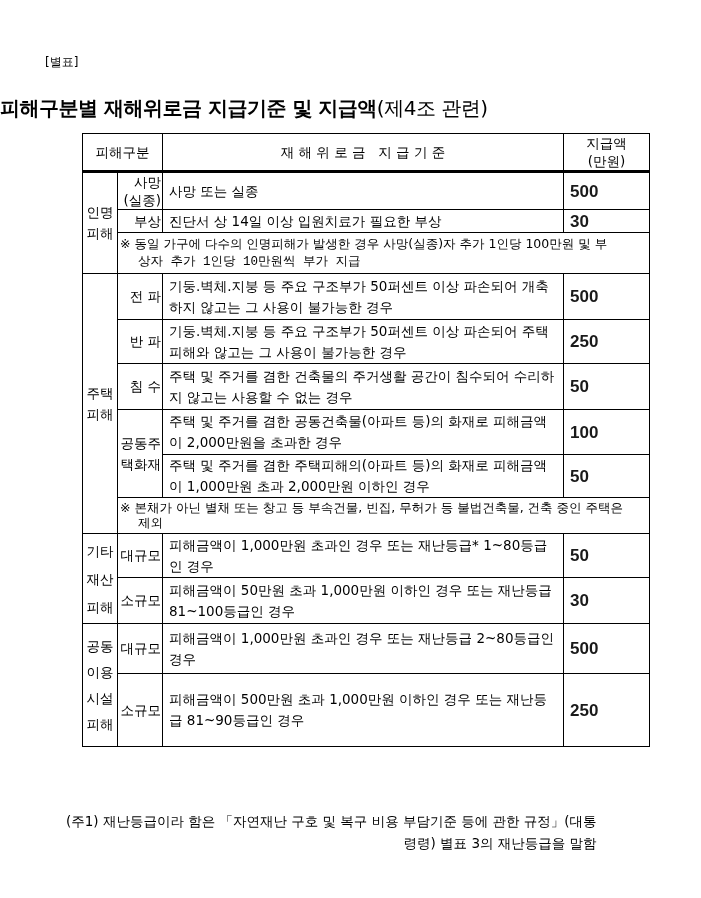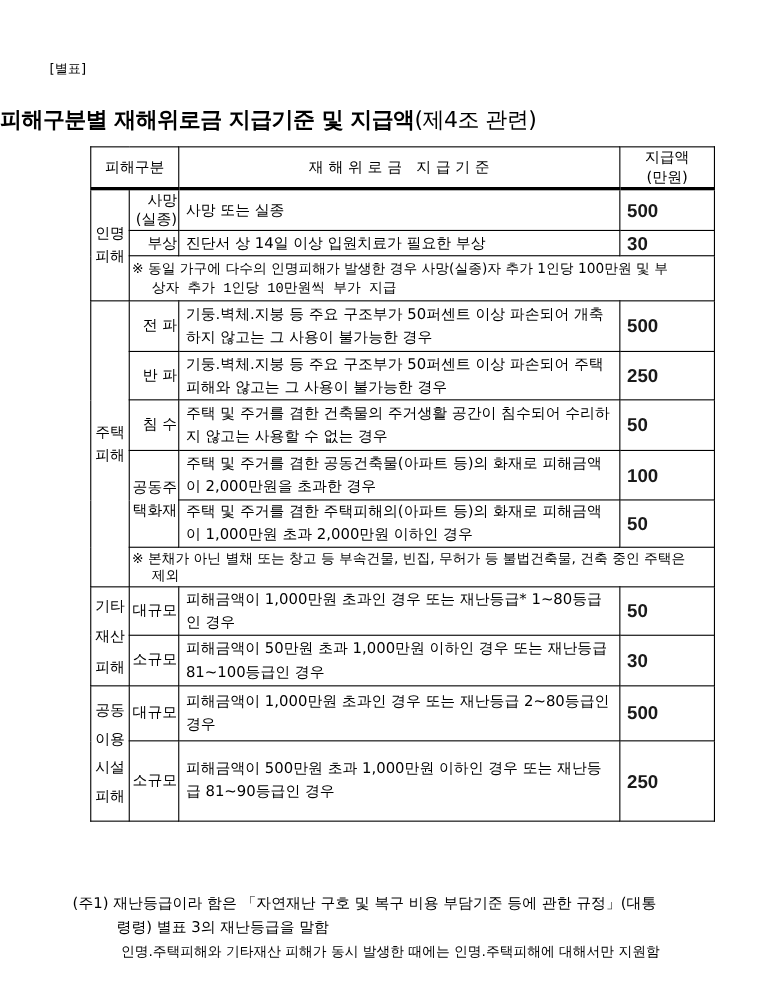--- a/index.html
+++ b/index.html
@@ -14,21 +14,21 @@
   td, th { border:1px solid #000; padding:0 6px; vertical-align:middle; line-height:21px; }
   th { font-weight:normal; }
   .hdr th { height:36px; }
   .hdr th { border-bottom:3px solid #000; }
   .c-cat { text-align:center; padding:0 1px; }
   .c-sub { text-align:right; padding:0 1px; }
   .c-amt { text-align:left; font-family:Liberation Sans, sans-serif; font-size:17px; font-weight:bold; color:#1a1a1a; }
   .note { padding-left:2px; }
   .note .ind { padding-left:18px; display:block;font-family:Liberation Mono, monospace; }
   .notes { position:absolute; left:66px; top:766px; font-size:13.5px; line-height:22px;margin-top:44px; }
-  .notes .ind1 { padding-left:40px; }
+  .notes .ind1 { padding-left:40px;text-align:right; }
   .notes .ind2 { padding-left:44px; }
 </style>
 </head>
 <body>
 
 <div class="label-top">[별표]</div>
 
 <div class="title">
   <span>피해구분별 재해위로금 지급기준 및 지급액</span><span class="paren">(제4조 관련)</span>
 </div>
@@ -122,14 +122,13 @@
     <td class="c-sub">소규모</td>
     <td>피해금액이 500만원 초과 1,000만원 이하인 경우 또는 재난등급 81~90등급인 경우</td>
     <td class="c-amt">250</td>
   </tr>
 </tbody>
   </table>
 
 <div class="notes">
   <div>(주1)  재난등급이라 함은 「자연재난 구호 및 복구 비용 부담기준 등에 관한 규정」(대통</div>
   <div class="ind1">령령) 별표 3의 재난등급을 말함</div>
-  <div class="ind2" style="font-size:12.5px">인명.주택피해와 기타재산 피해가 동시 발생한 때에는 인명.주택피해에 대해서만 지원함</div>
 </div>
 
 </body></html>

